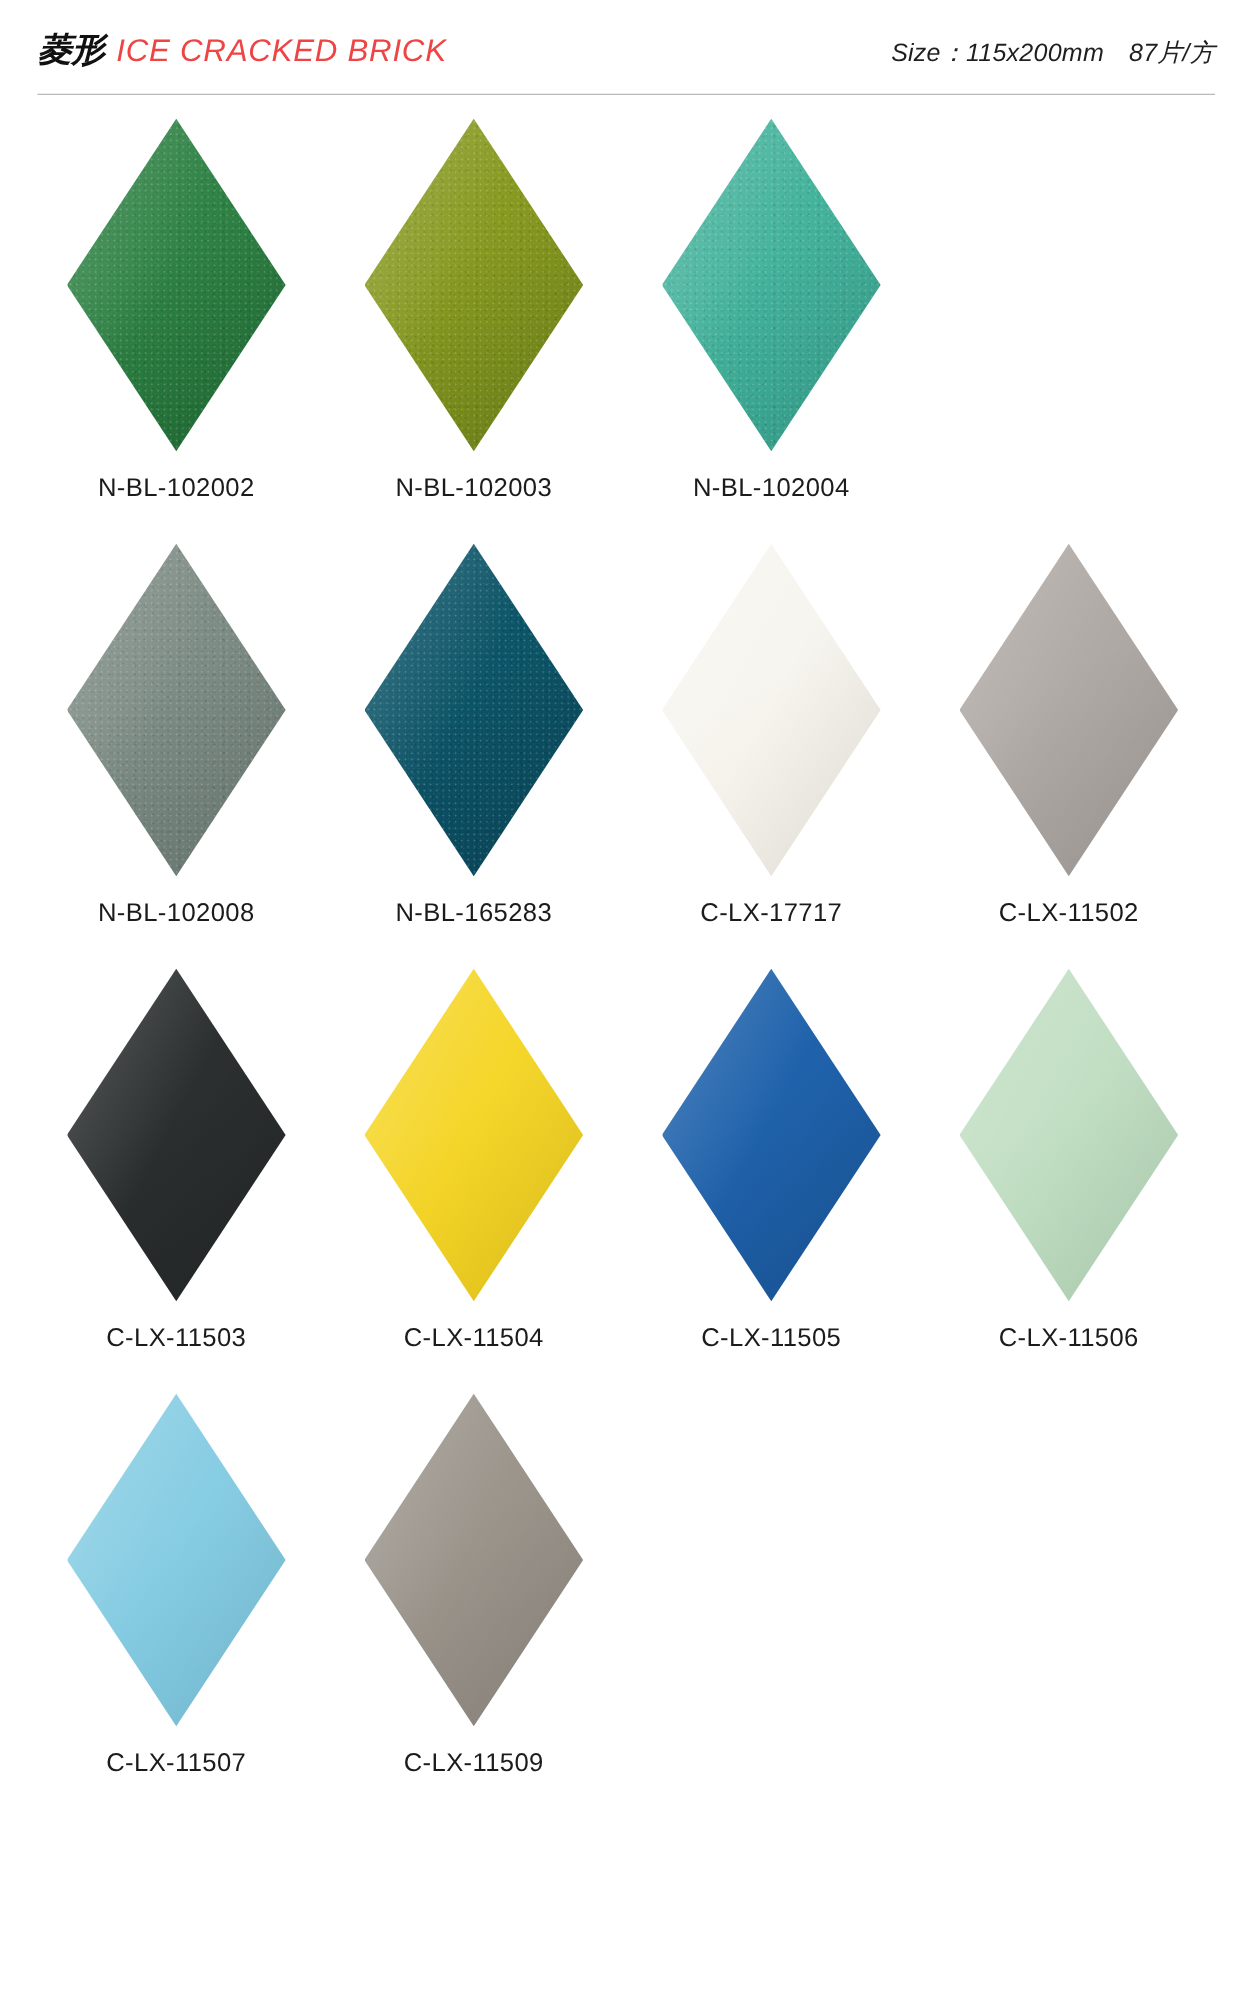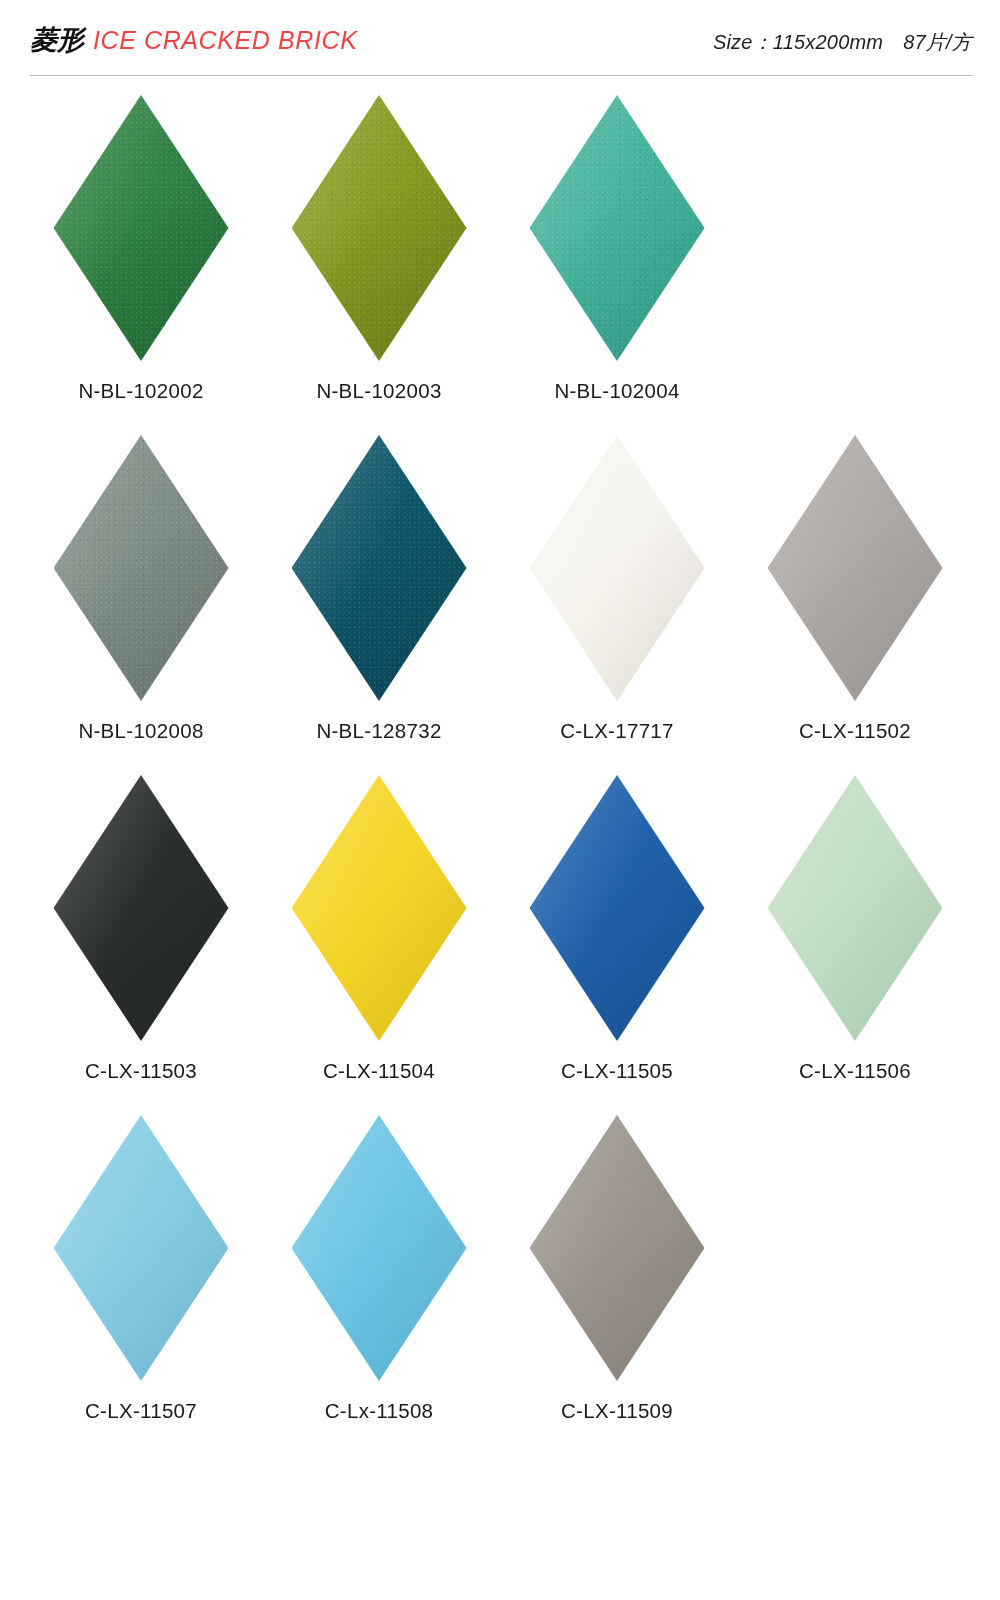--- a/index.html
+++ b/index.html
@@ -209,21 +209,21 @@
           <div class="tile-edge"></div>
           <div class="tile textured" style="background: linear-gradient(150deg, rgb(125, 140, 132) 0%, rgb(125, 140, 132) 42%, rgb(107, 122, 115) 100%);"></div>
         </div>
         <div class="tile-label">N-BL-102008</div>
       </div>
       <div class="cell">
         <div class="tile-wrap">
           <div class="tile-edge"></div>
           <div class="tile textured" style="background: linear-gradient(150deg, rgb(12, 85, 104) 0%, rgb(12, 85, 104) 42%, rgb(9, 70, 90) 100%);"></div>
         </div>
-        <div class="tile-label">N-BL-128732</div>
+        <div class="tile-label">N-BL-165283</div>
       </div>
       <div class="cell">
         <div class="tile-wrap">
           <div class="tile-edge"></div>
           <div class="tile" style="background: linear-gradient(150deg, rgb(247, 245, 239) 0%, rgb(247, 245, 239) 42%, rgb(239, 236, 227) 100%);"></div>
         </div>
         <div class="tile-label">C-LX-17717</div>
       </div>
       <div class="cell">
         <div class="tile-wrap">
@@ -267,25 +267,18 @@
       <div class="cell">
         <div class="tile-wrap">
           <div class="tile-edge"></div>
           <div class="tile" style="background: linear-gradient(150deg, rgb(135, 205, 227) 0%, rgb(135, 205, 227) 42%, rgb(122, 195, 220) 100%);"></div>
         </div>
         <div class="tile-label">C-LX-11507</div>
       </div>
       <div class="cell">
         <div class="tile-wrap">
           <div class="tile-edge"></div>
-          <div class="tile" style="background: linear-gradient(150deg, rgb(110, 198, 228) 0%, rgb(110, 198, 228) 42%, rgb(95, 188, 221) 100%);"></div>
-        </div>
-        <div class="tile-label">C-Lx-11508</div>
-      </div>
-      <div class="cell">
-        <div class="tile-wrap">
-          <div class="tile-edge"></div>
           <div class="tile" style="background: linear-gradient(150deg, rgb(155, 149, 140) 0%, rgb(155, 149, 140) 42%, rgb(142, 136, 128) 100%);"></div>
         </div>
         <div class="tile-label">C-LX-11509</div>
       </div>
     </div>
   </div>
 
 </body></html>

